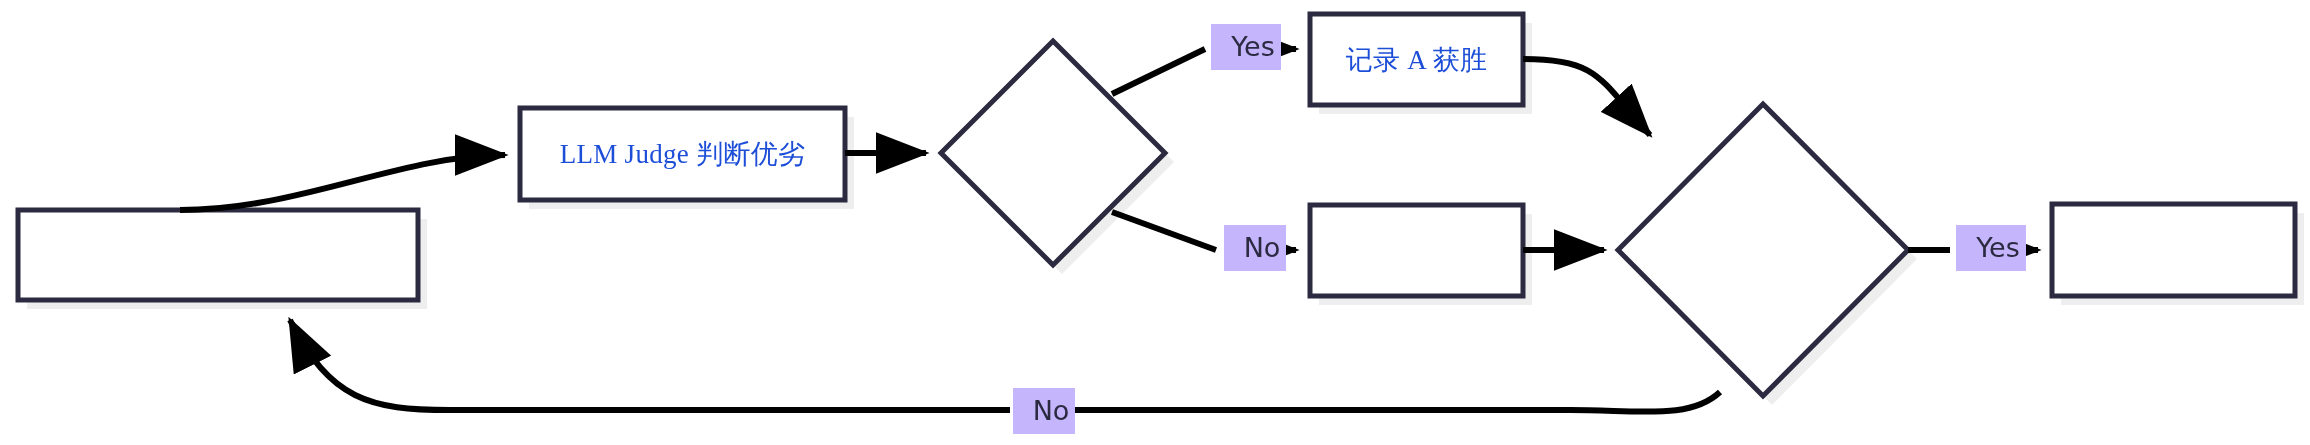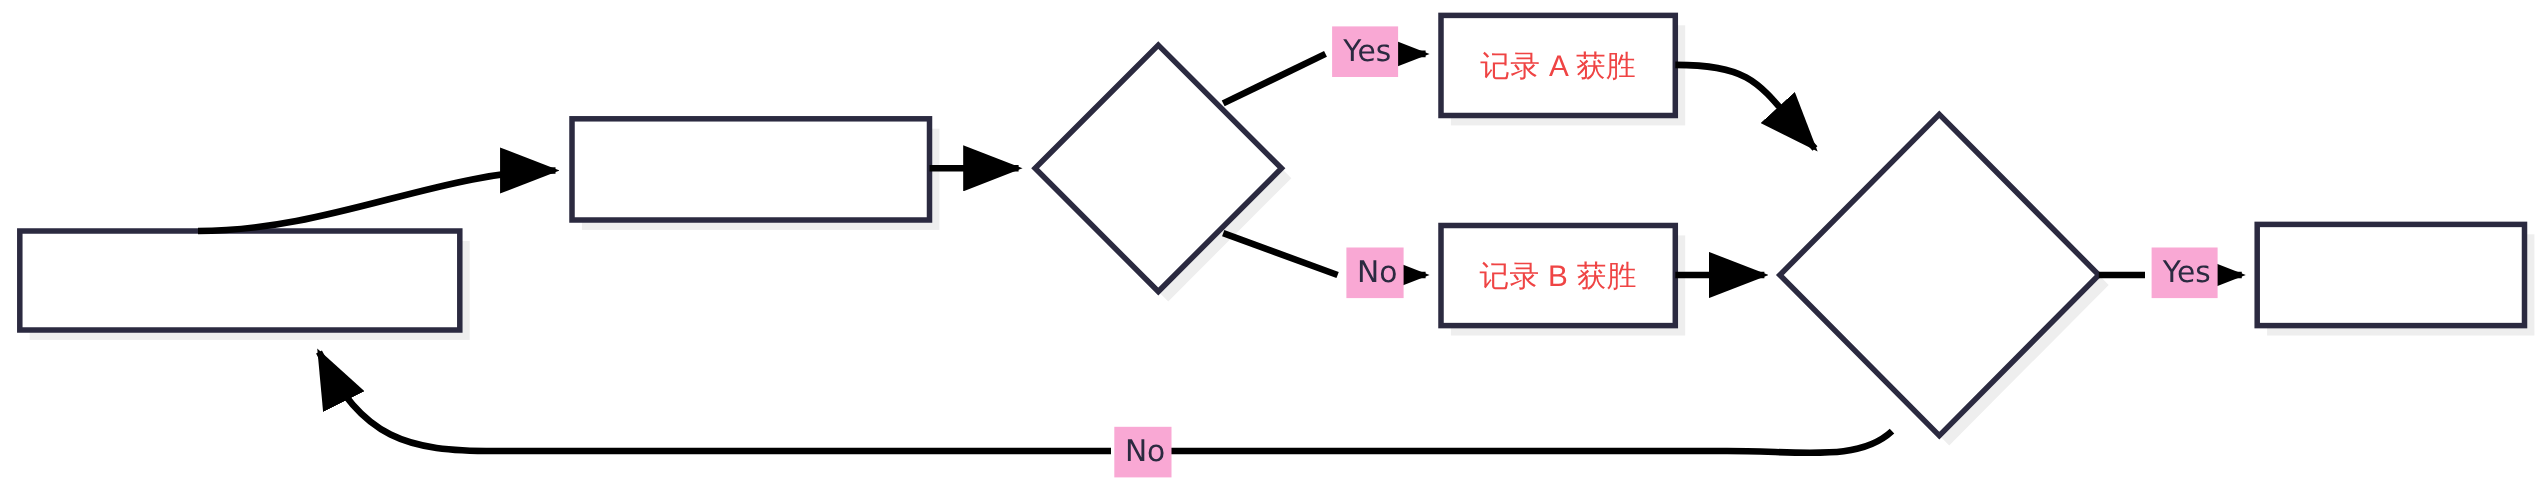--- a/index.html
+++ b/index.html
@@ -22,39 +22,39 @@
     top: 0;
     left: 0;
     width: 2310px;
     height: 445px;
   }
   .node-label {
     position: absolute;
     display: flex;
     align-items: center;
     justify-content: center;
-    color: #ef4444;
+    color: #1d4ed8;
     font-size: 27px;
-    font-family: Liberation Sans, sans-serif;
+    font-family: Liberation Serif, serif;
     white-space: nowrap;
     letter-spacing: 0.3px;
     pointer-events: none;
   }
   .edge-label {
     position: absolute;
     display: flex;
     align-items: center;
     justify-content: center;
-    background: #f9a8d4;
+    background: #c4b5fd;
     color: #2b2a40;
     font-size: 27px;
     font-family: "DejaVu Sans", "Liberation Sans", sans-serif;
     white-space: nowrap;
     line-height: 1;
-    padding: 3px 2px 5px 6px;
+    padding: 3px 2px 5px 16px;
   }
 </style>
 </head>
 <body>
 
 <div id="flowchart-root">
 
   <svg id="flow-svg" viewBox="0 0 2310 445" xmlns="http://www.w3.org/2000/svg">
     <defs>
       <marker id="arrowhead" markerWidth="9" markerHeight="7" refX="8.4" refY="3.5" orient="auto" markerUnits="strokeWidth">
@@ -100,25 +100,25 @@
 
       <path d="M 1908 250 L 1950 250"></path>
       <path d="M 2010 250 L 2038 250" marker-end="url(#arrowhead)"></path>
 
       <path d="M 1720 392 C 1690 420 1640 410 1570 410 L 1060 410"></path>
       <path d="M 1010 410 L 450 410 C 370 410 330 400 290 320" marker-end="url(#arrowhead)"></path>
     </g>
   </svg>
 
 
+  <div class="node-label" style="left:520px; top:108px; width:325px; height:92px;">LLM Judge 判断优劣</div>
 
 
   <div class="node-label" style="left:1310px; top:14px; width:213px; height:91px;">记录 A 获胜</div>
 
-  <div class="node-label" style="left:1310px; top:205px; width:213px; height:91px;">记录 B 获胜</div>
 
 
 
   <div class="edge-label" style="left:1211px; top:24px; width:52px; height:38px;">Yes</div>
 
   <div class="edge-label" style="left:1224px; top:225px; width:44px; height:38px;">No</div>
 
   <div class="edge-label" style="left:1956px; top:225px; width:52px; height:38px;">Yes</div>
 
   <div class="edge-label" style="left:1013px; top:388px; width:44px; height:38px;">No</div>

